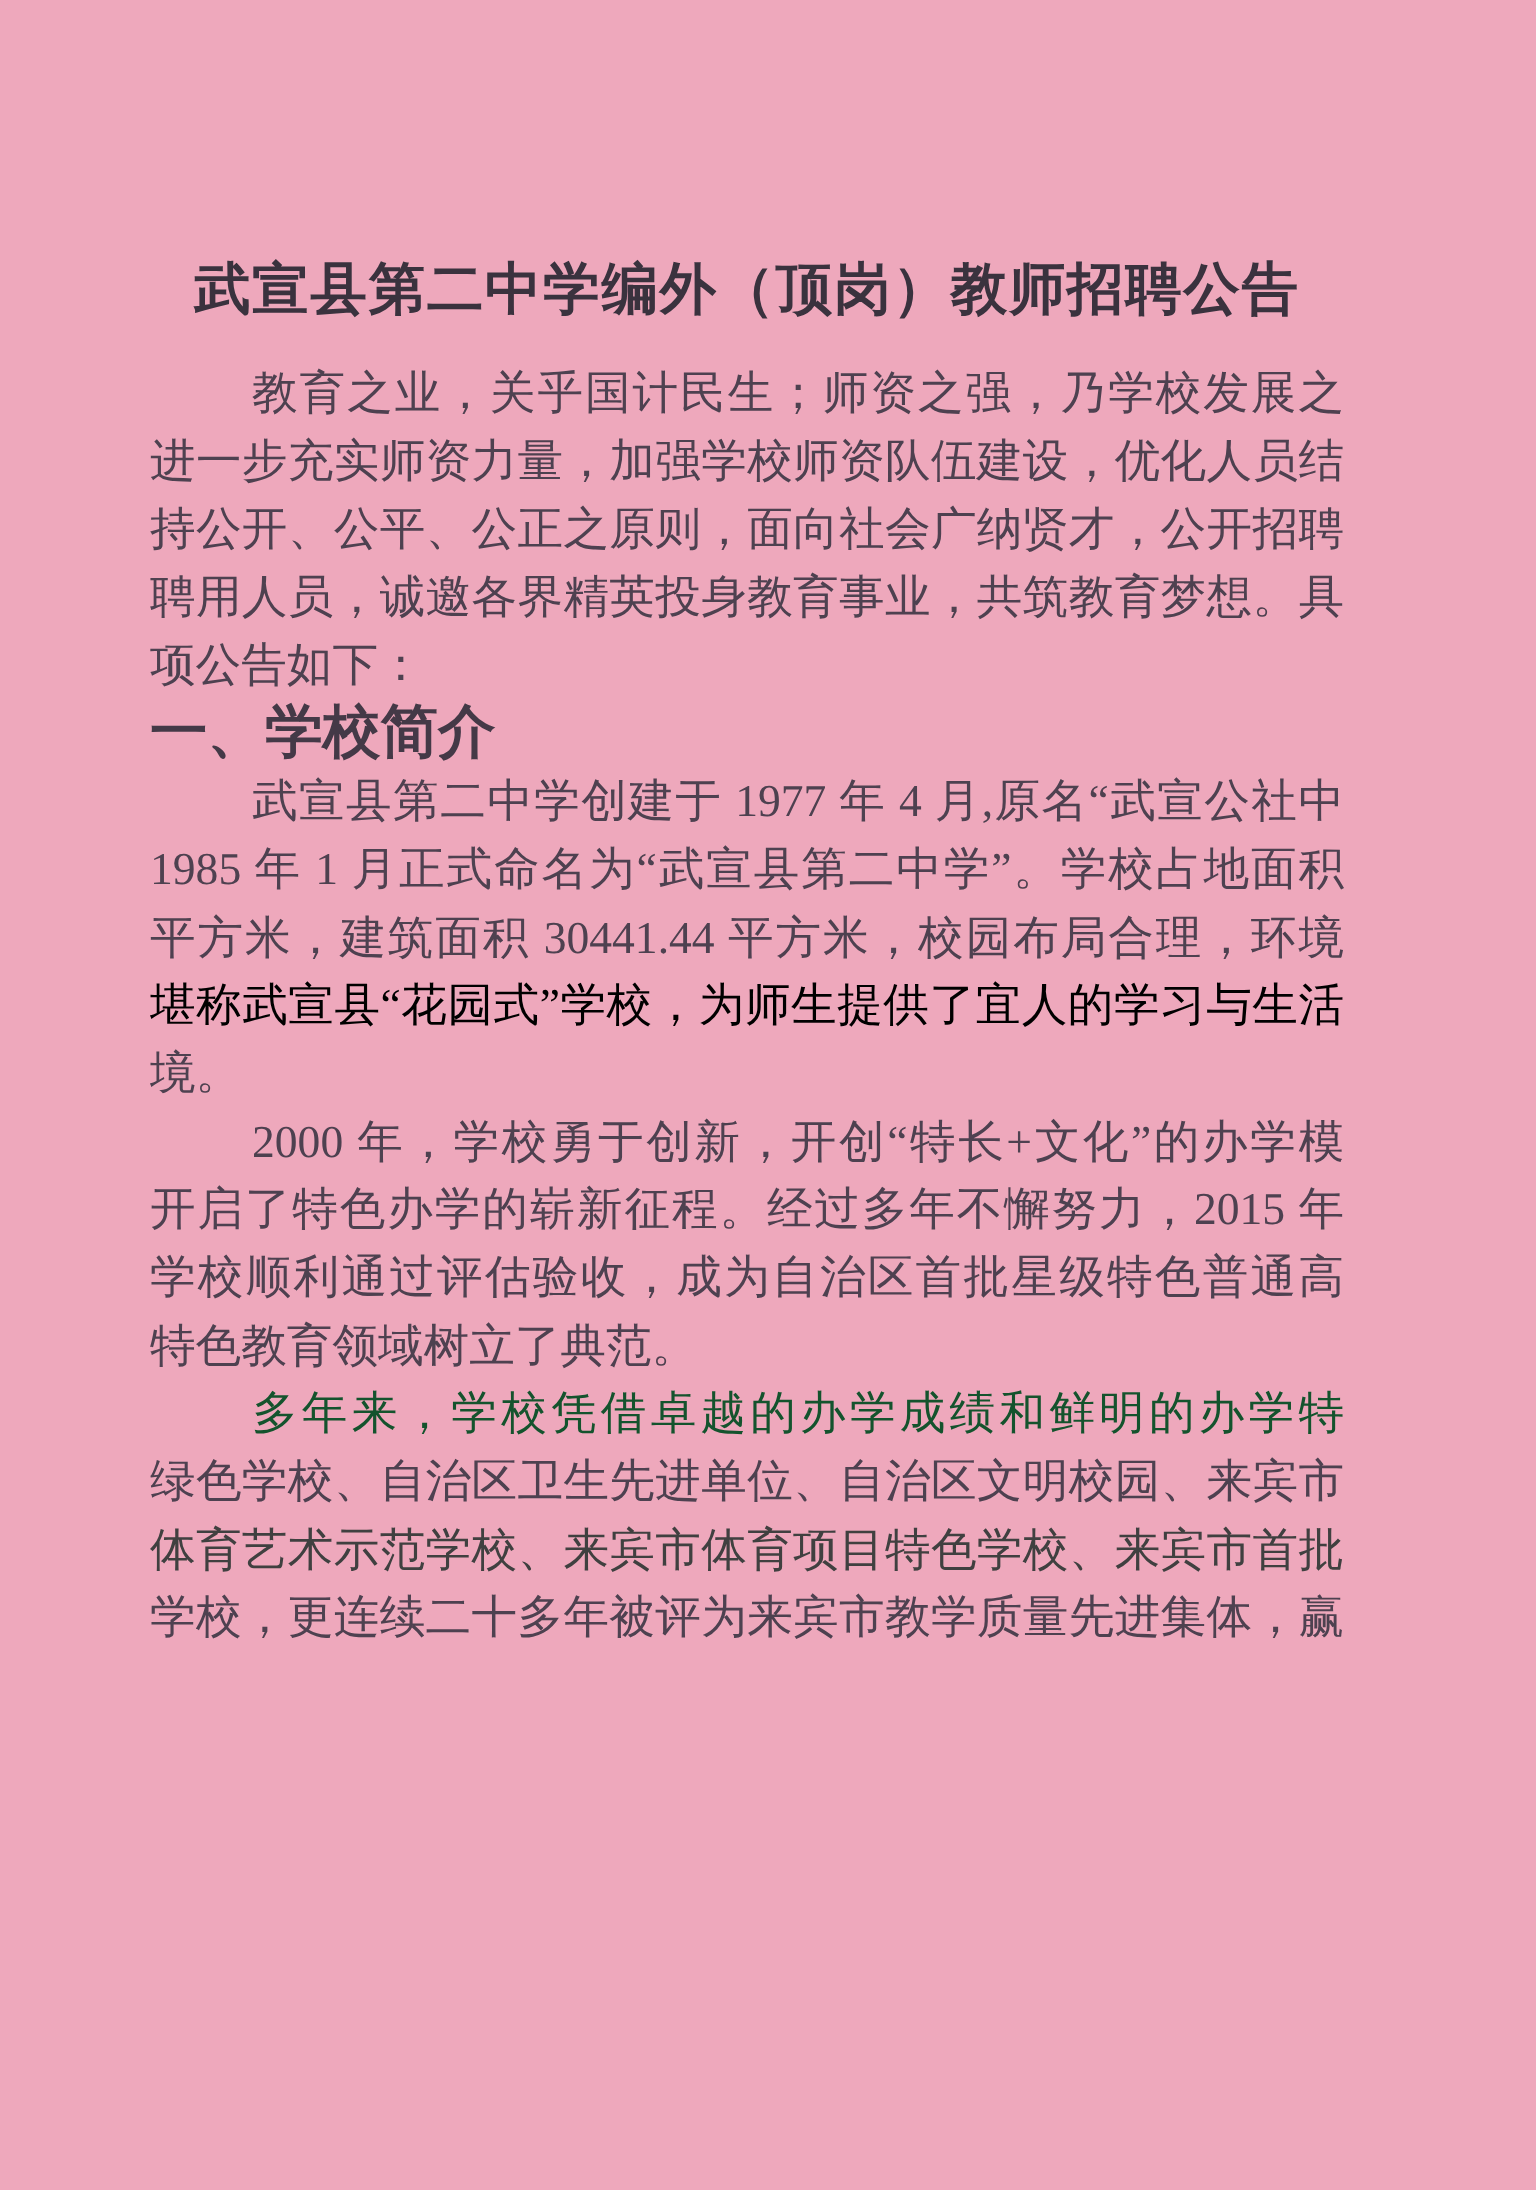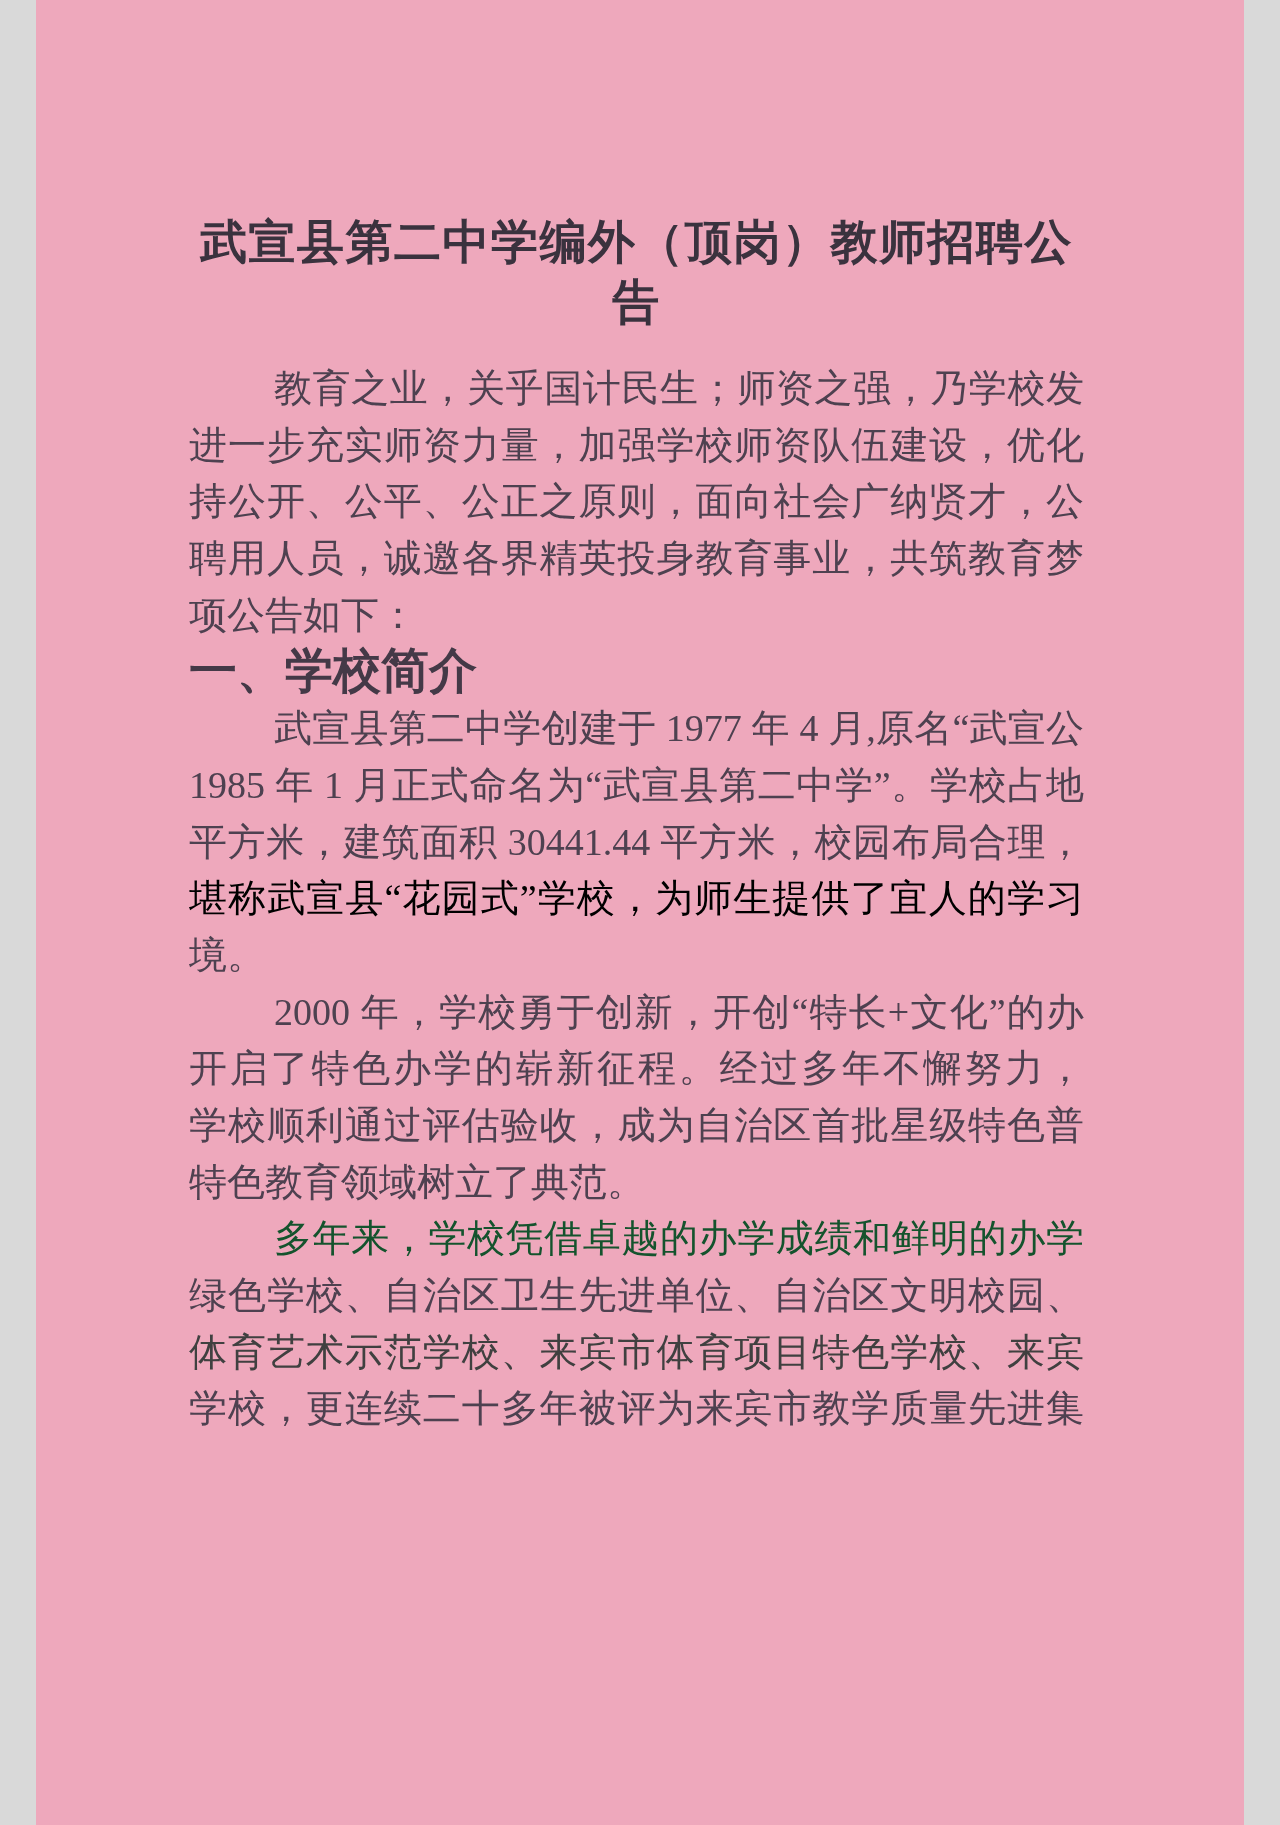--- a/index.html
+++ b/index.html
@@ -1,26 +1,25 @@
 <!DOCTYPE html>
 <html><head>
 <meta charset="utf-8">
 <style>
   html, body { margin: 0; padding: 0; }
   body { background: #d9d9d9; }
 
   .page {
     position: relative;
-    width: 1180px;
+    width: 1280px;
     height: 1825px;
     margin: 0 auto;
     background: #eea8bc;
     overflow: hidden;
     font-family: "Liberation Serif", serif;
-    padding-left: 28px;
   }
 
   .content {
     padding: 212px 160px 0 125px; 
   }
 
   .title {
     margin: 0 0 28px 0;
     font-size: 47px;
     line-height: 60px;

